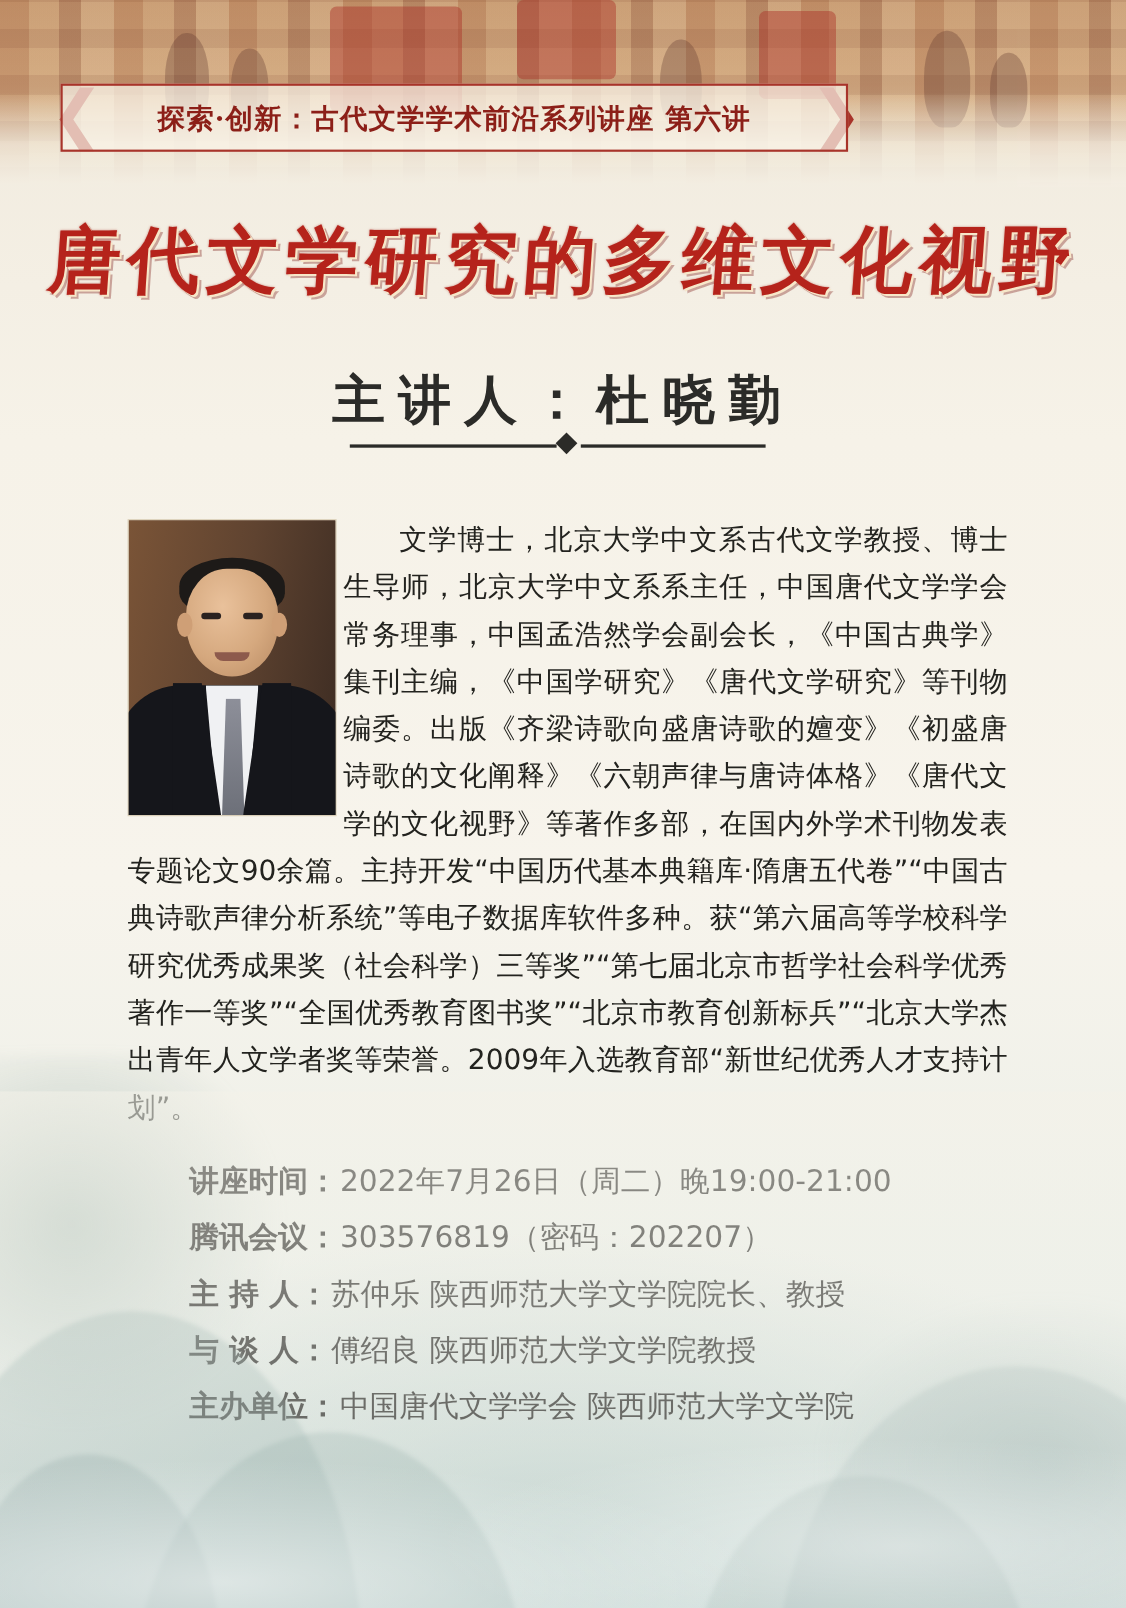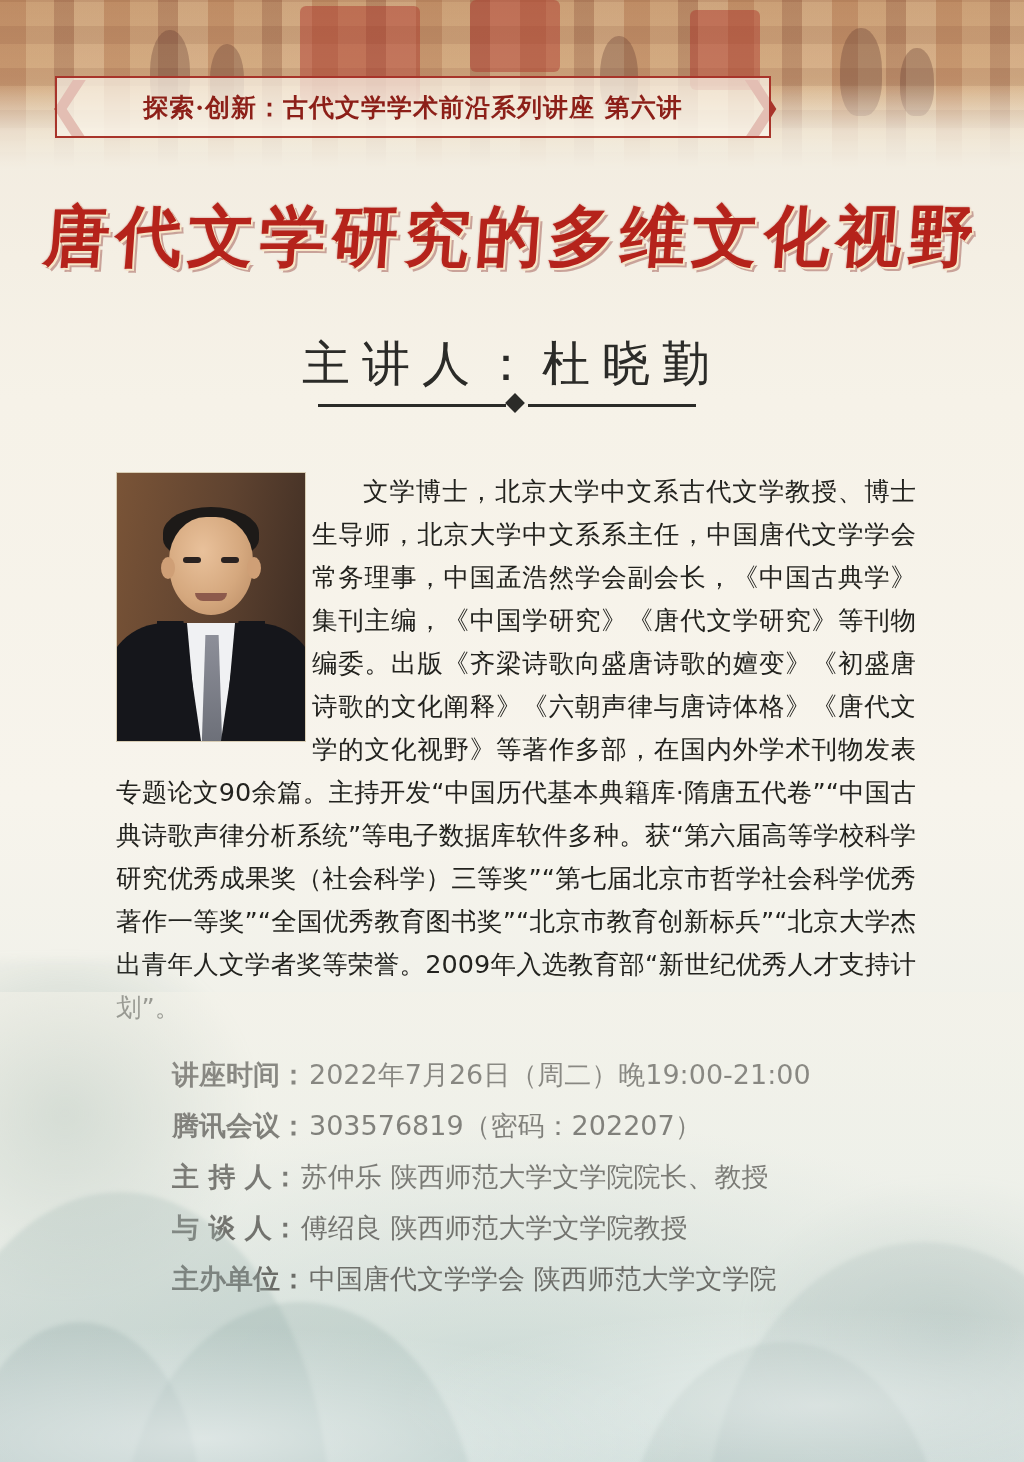--- a/index.html
+++ b/index.html
@@ -110,21 +110,21 @@
 
   
   .speaker {
     position: absolute;
     left: 0; right: 0; top: 332px;
     text-align: center;
     font-family: "DejaVu Serif", serif;
     font-size: 48px;
     letter-spacing: 12px;
     color: #2b2b28;
-    font-weight: normal;
+    font-weight: bold;
   }
   .rule {
     position: absolute;
     top: 404px;
     height: 3px;
     background: #2b2b28;
   }
   .rule.l { left: 318px; width: 188px; }
   .rule.r { left: 528px; width: 168px; }
   .rule-dot {

